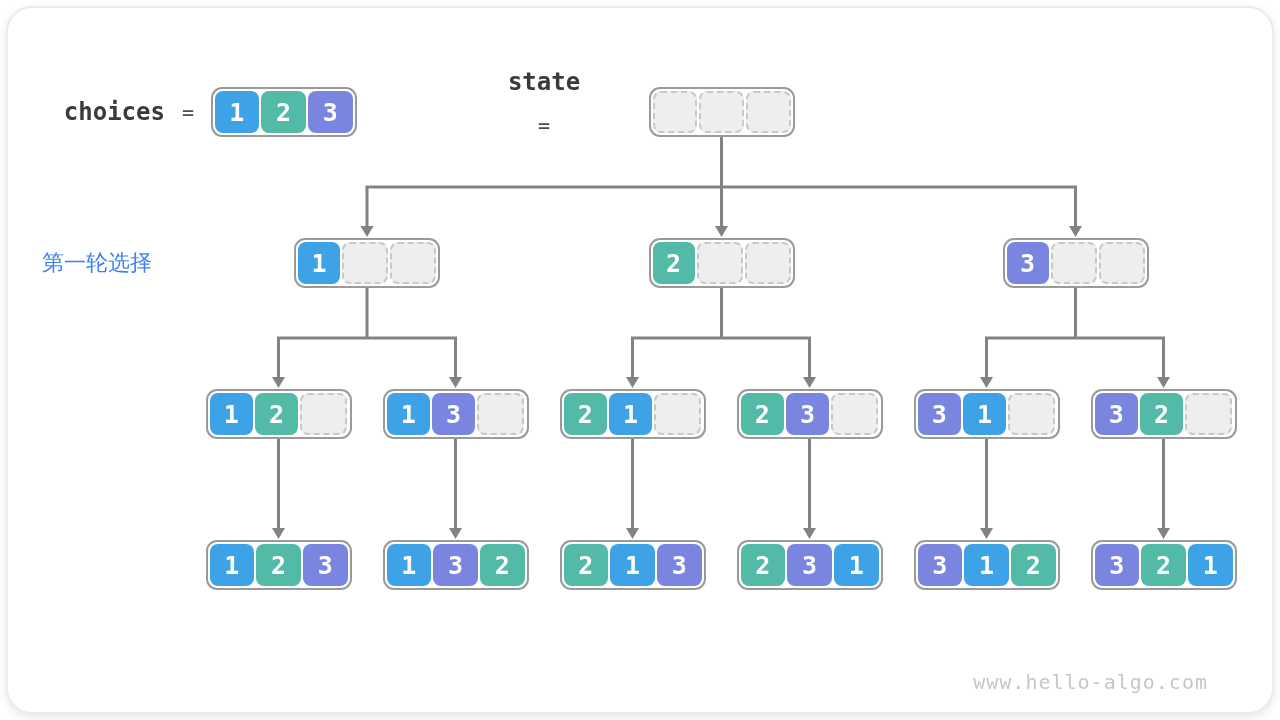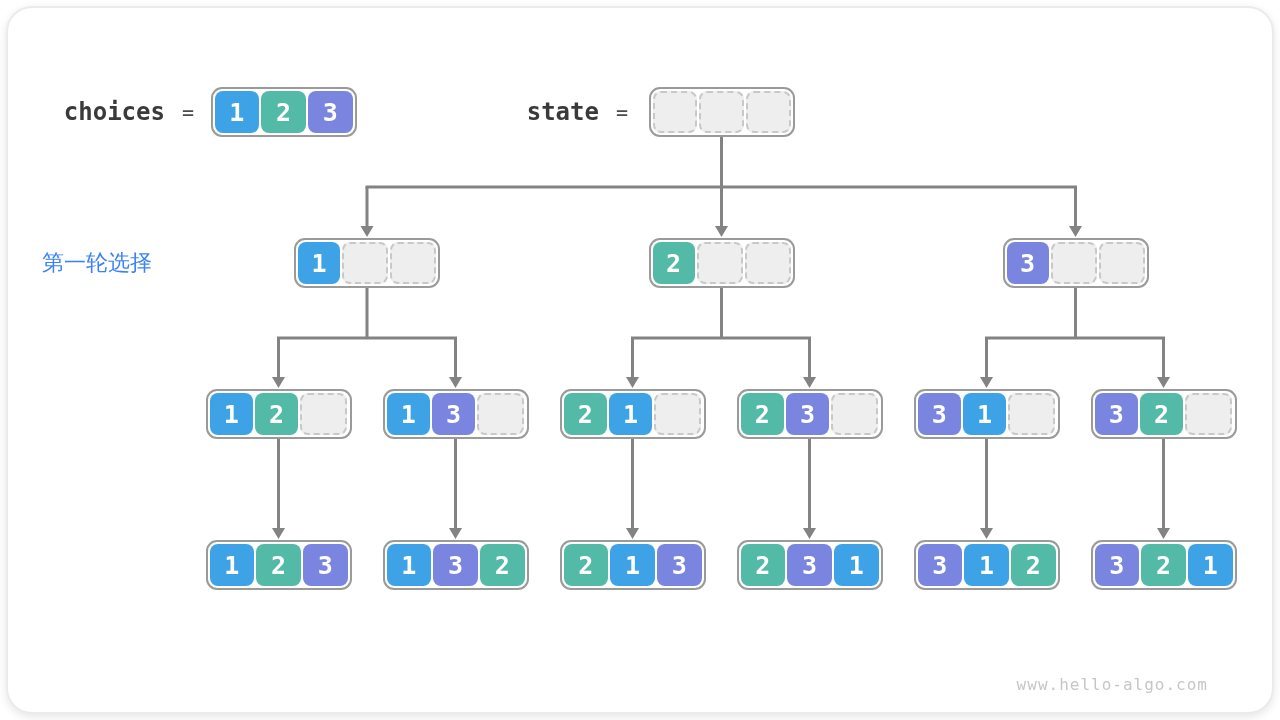--- a/index.html
+++ b/index.html
@@ -11,21 +11,21 @@
   .stage{position:absolute;inset:0;border-radius:31px;}
 
   
   .hdr{position:absolute;height:50px;display:flex;align-items:center;
        justify-content:flex-end;gap:17px;}
   .hdr .code{font-family:"DejaVu Sans Mono","Liberation Mono",monospace;
              font-weight:bold;font-size:24px;color:#3a3a3a;}
   .hdr .eq{font-family:"DejaVu Sans Mono","Liberation Mono",monospace;
            font-size:20px;color:#4a4a4a;}
   .hdr-choices{left:30px;top:87px;width:164px;}
-  .hdr-state{left:460px;top:87px;width:168px;}
+  .hdr-state{left:460px;top:87px;width:168px;flex-direction:column;}
 
   
   .row-label{position:absolute;left:42px;height:50px;line-height:50px;
              font-size:22px;font-weight:500;color:#3b82f6;white-space:nowrap;}
 
   
   .sbox{position:absolute;box-sizing:border-box;width:146px;height:50px;
         background:#ffffff;border:2px solid var(--box-border);
         border-radius:11px;display:flex;gap:2px;padding:2px;}
   .sbox .cell{flex:1 1 0;box-sizing:border-box;border-radius:8px;}
@@ -34,21 +34,21 @@
         font-weight:bold;font-size:25px;}
   .tile-1{background:var(--tile-1);}
   .tile-2{background:var(--tile-2);}
   .tile-3{background:var(--tile-3);}
   .slot{background:var(--empty-fill);border:2px dashed var(--empty-dash);}
 
   svg.edges{position:absolute;inset:0;pointer-events:none;}
 
   .watermark{position:absolute;right:72px;bottom:26px;
              font-family:"DejaVu Sans Mono","Liberation Mono",monospace;
-             font-size:16px;color:var(--watermark-color);letter-spacing:1px;}
+             font-size:20px;color:var(--watermark-color);letter-spacing:1px;}
 </style>
 </head>
 <body>
 
 <div class="viewport">
   <div class="card"></div>
   <div class="stage">
 
     <svg class="edges" id="edges" width="1280" height="720" viewBox="0 0 1280 720">
         <path d="M721.5,137 V187" stroke="#838383" stroke-width="3" fill="none"></path>

